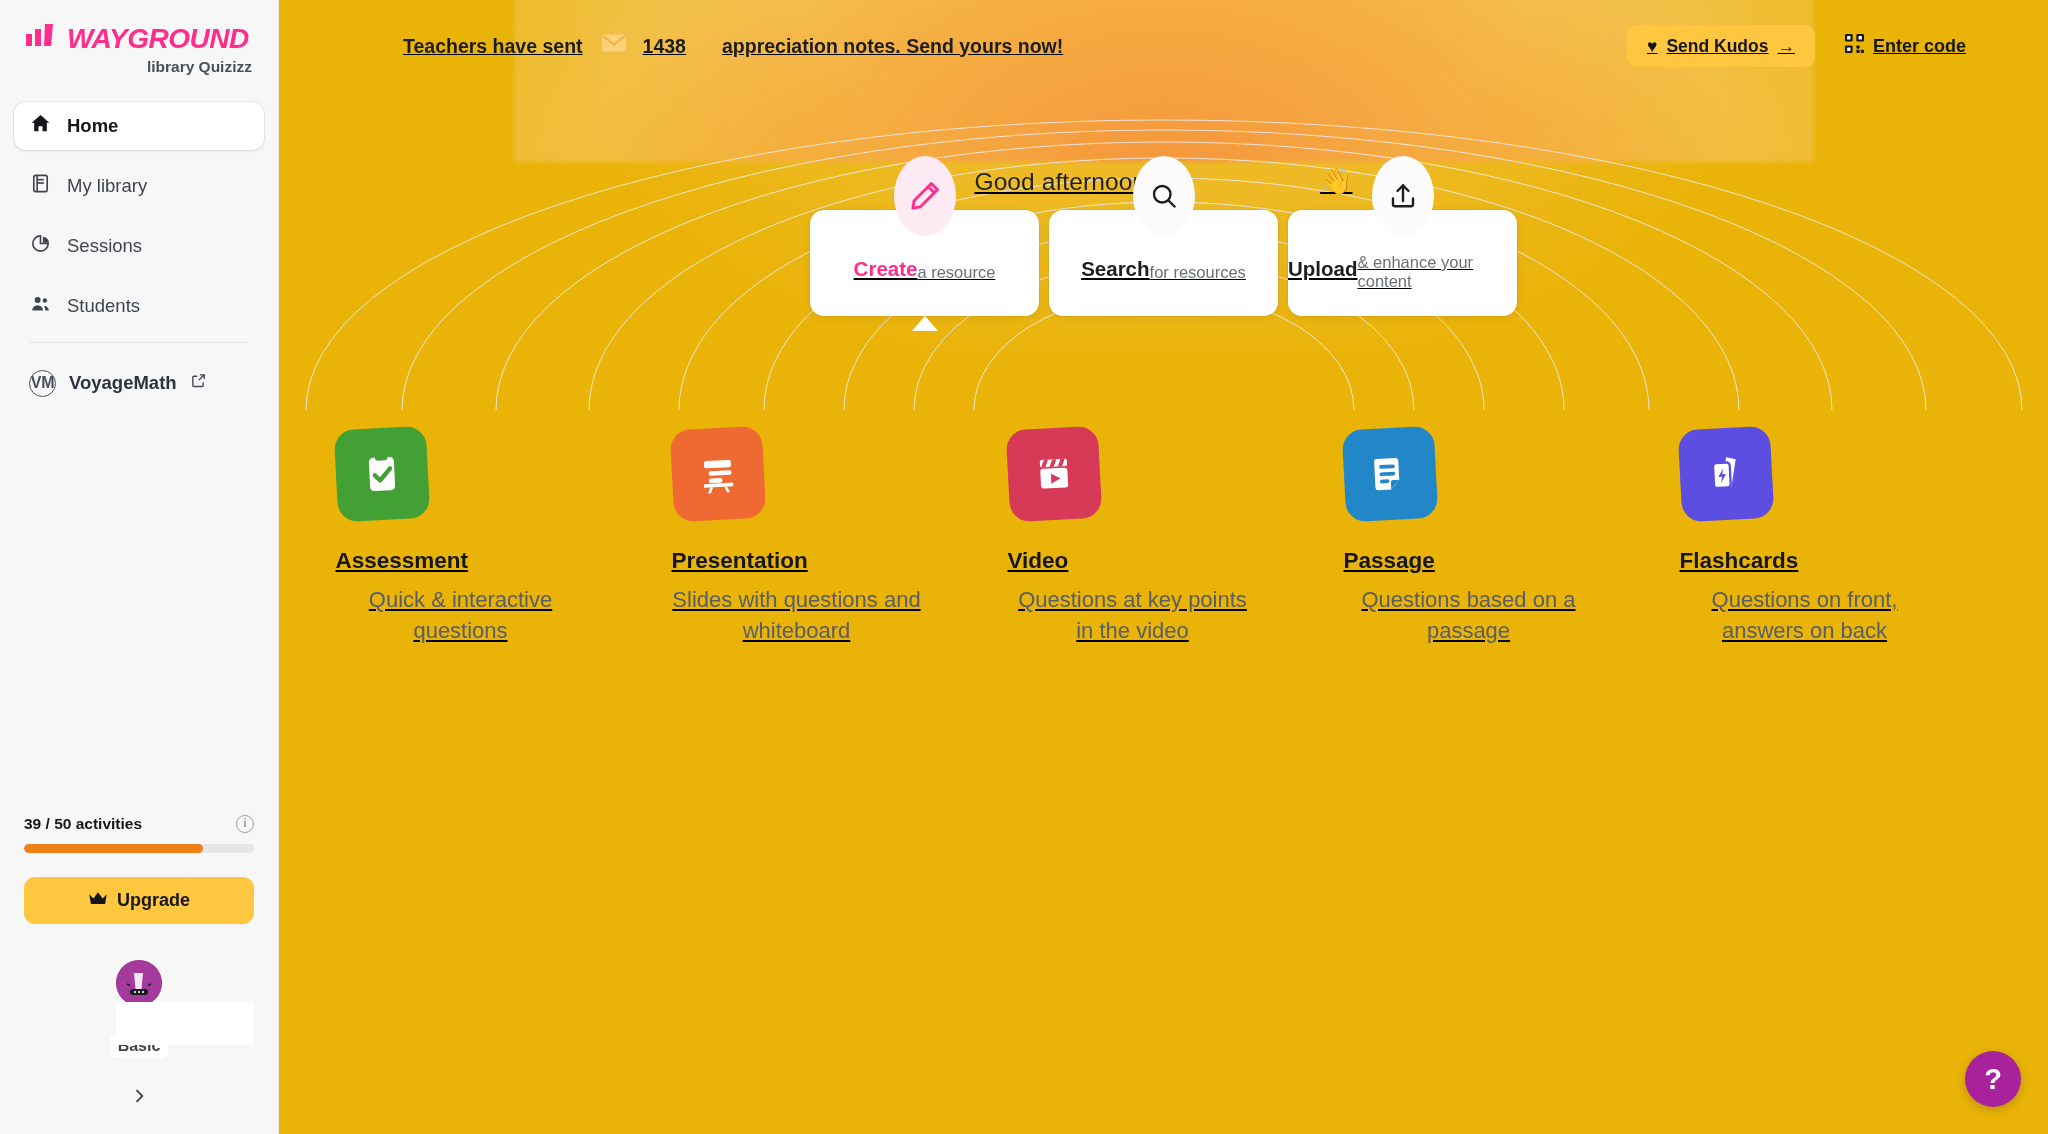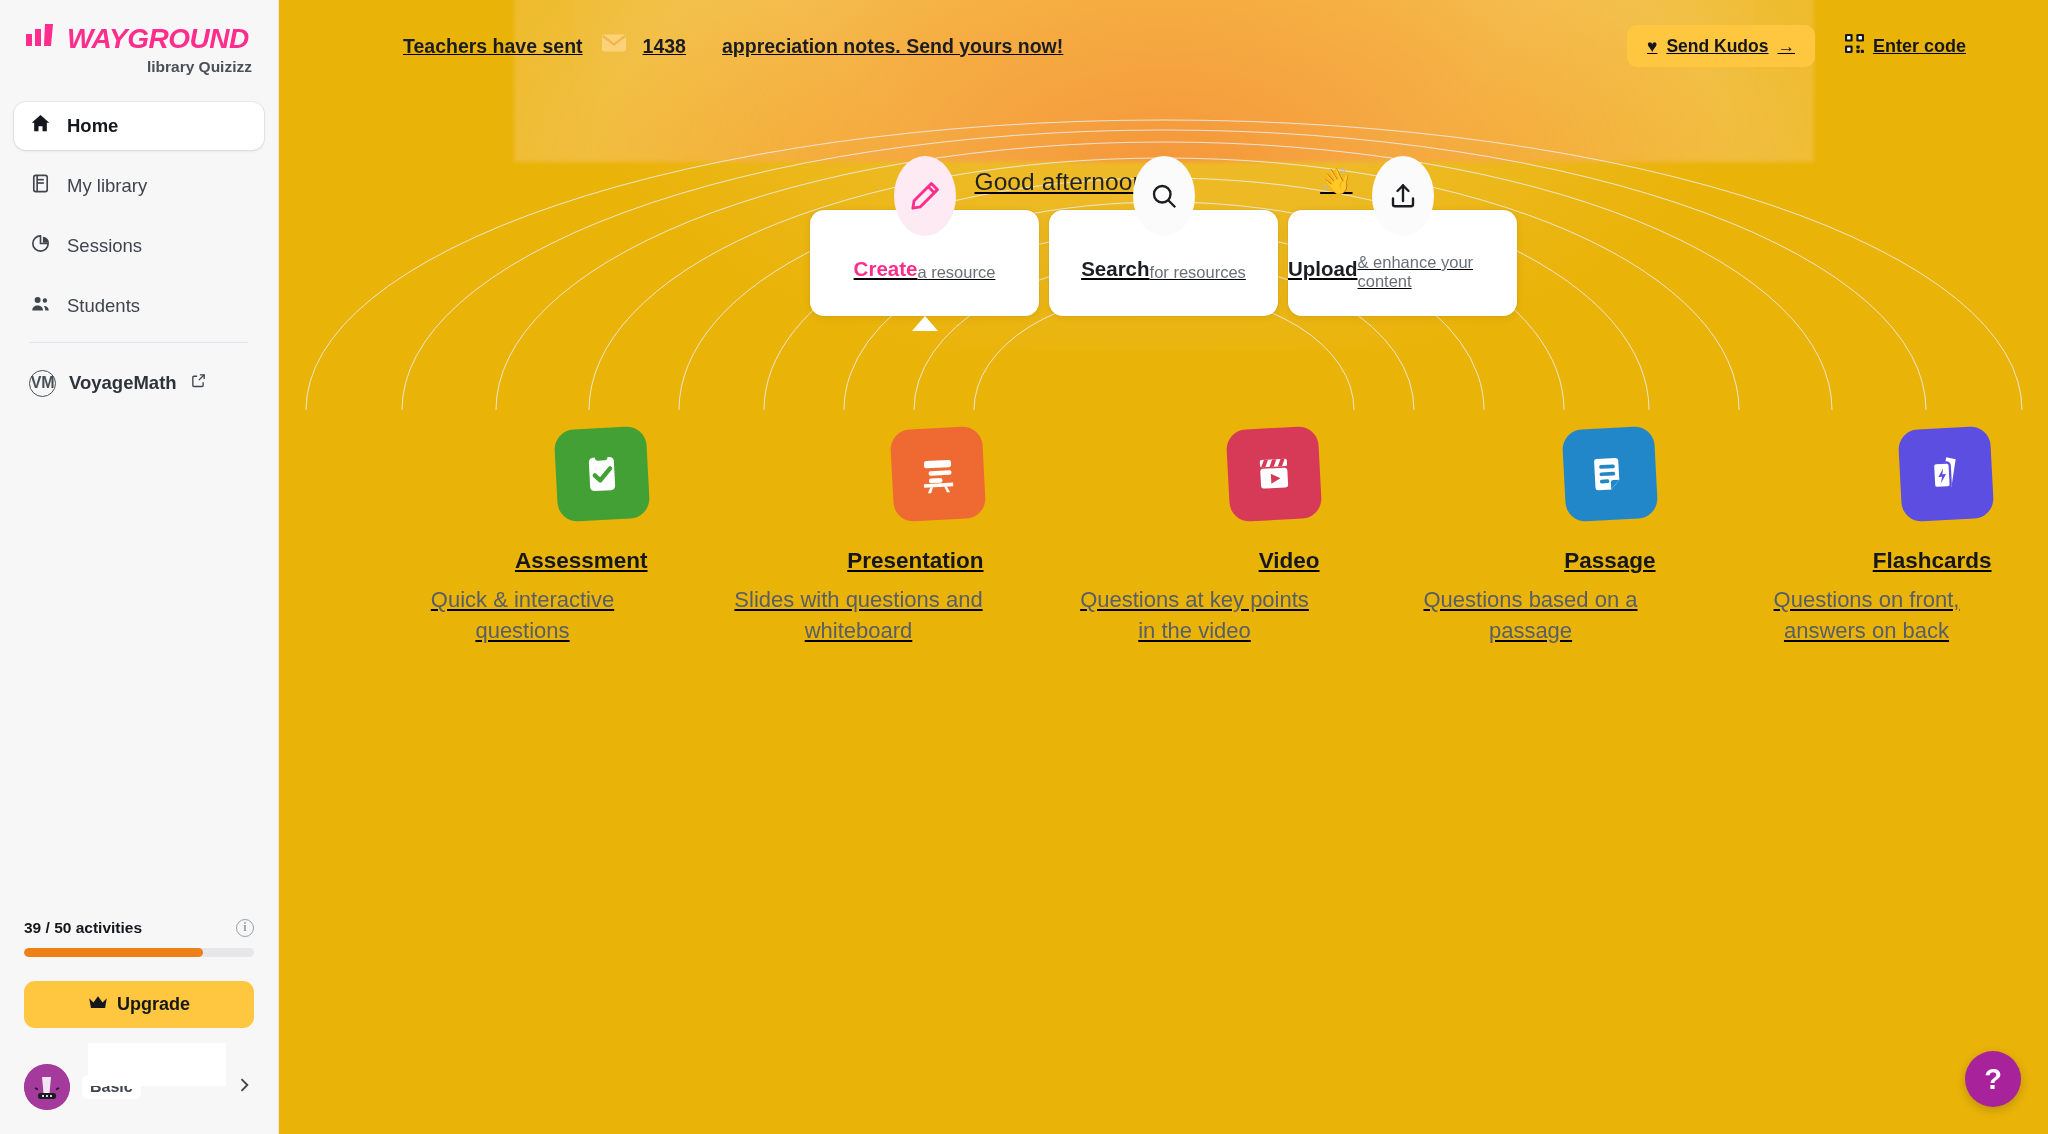--- a/index.html
+++ b/index.html
@@ -91,22 +91,22 @@
     width: 100%; height: 47px; border: none; border-radius: 11px;
     background: #ffc73f; color: #15171c;
     font-size: 18px; font-weight: 700;
     font-family: "Liberation Sans", sans-serif;
     display: flex; align-items: center; justify-content: center; gap: 9px;
     cursor: pointer;
   }
 
   .profile {
     margin: 30px 14px 18px 14px; padding: 6px 10px 6px 10px;
-    display: flex; align-items: center; gap: 12px;
-    border-radius: 12px; cursor: pointer; position: relative;
+    display: flex; align-items: center; gap: 28px;
+    border-radius: 12px; cursor: pointer; position: relative; flex-direction: column;
   }
   .avatar {
     width: 46px; height: 46px; border-radius: 50%;
     background: #a53a9d; flex: none; position: relative; overflow: hidden;
   }
   .avatar svg { position: absolute; left: 0; top: 0; }
   .profile-texts { flex: 1 1 auto; min-width: 0; position: relative; }
   .profile-name-redacted {
     position: absolute; left: 6px; top: -32px;
     width: 138px; height: 43px; background: #ffffff;
@@ -225,21 +225,21 @@
   }
 
   
   .cards {
     position: relative; z-index: 3;
     margin-top: 112px;
     display: flex; justify-content: center; gap: 0;
   }
   .card {
     width: 336px; display: flex; flex-direction: column;
-    align-items: flex-end; cursor: pointer; padding: 0 12px;
+    align-items: flex-start; cursor: pointer; padding: 0 12px;
   }
   .card-icon {
     width: 92px; height: 92px; border-radius: 20px;
     display: flex; align-items: center; justify-content: center;
     transform: rotate(-3deg);
   }
   .card-title {
     font-size: 22.5px; font-weight: 700; color: #15171c;
     margin-top: 28px;
   }

